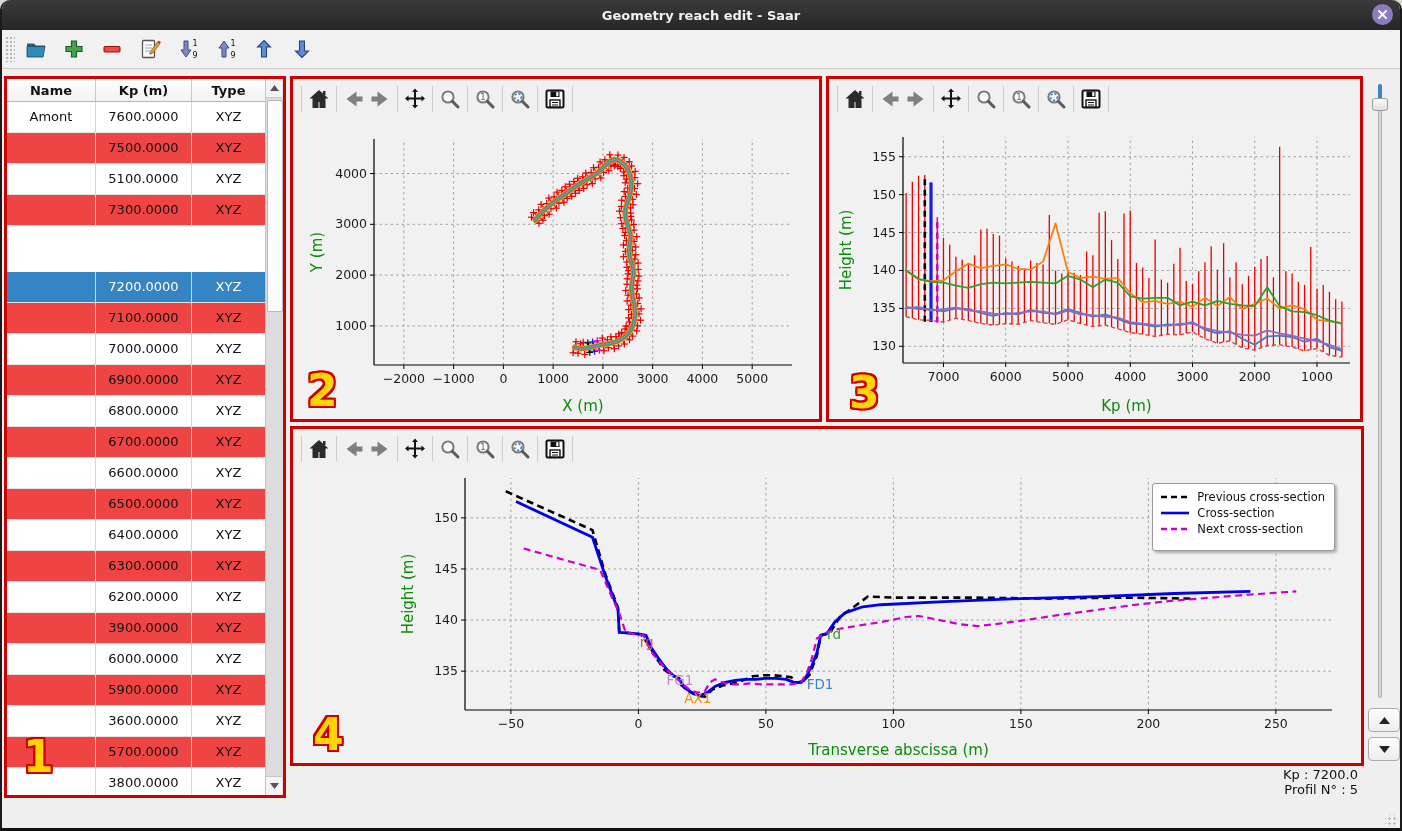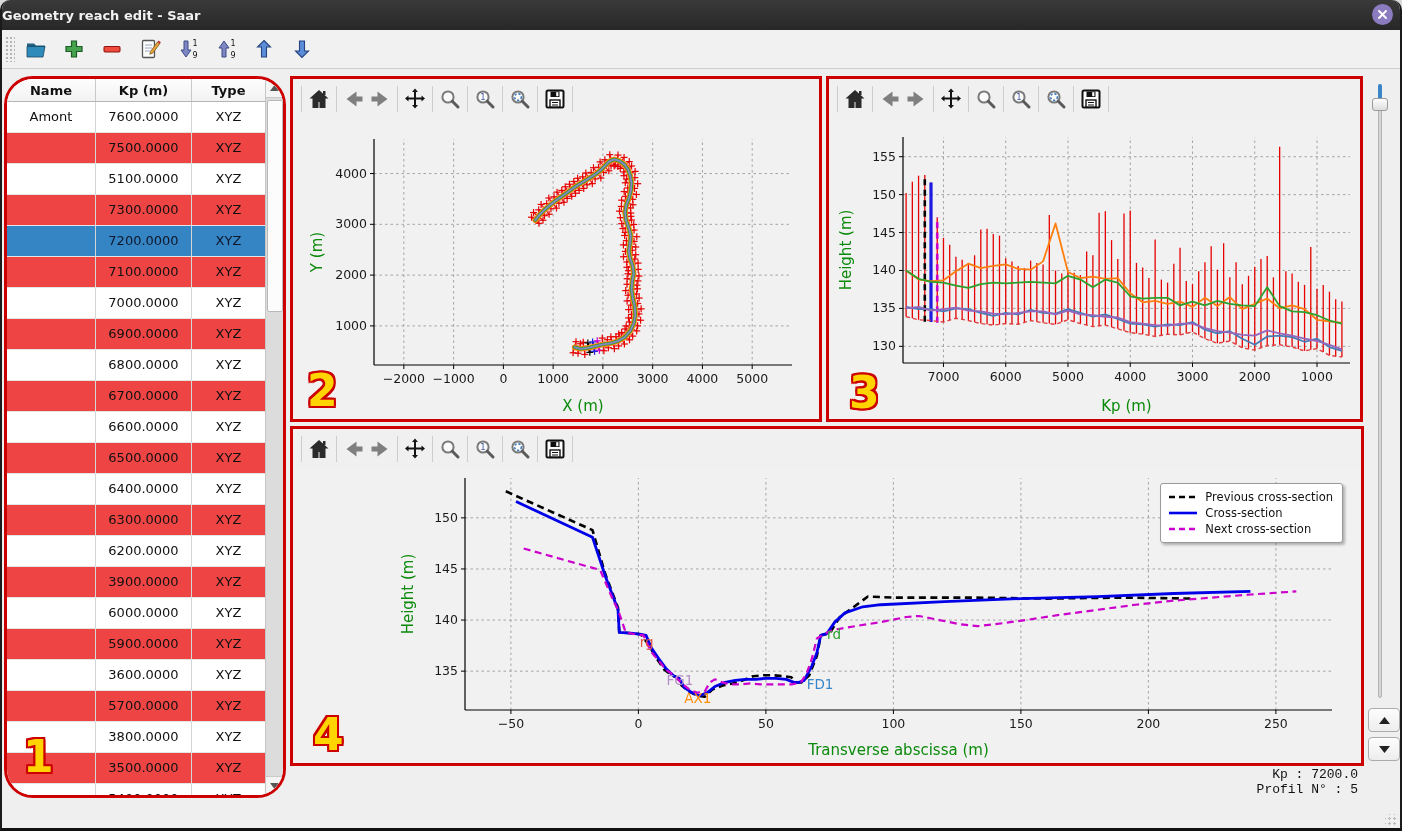--- a/index.html
+++ b/index.html
@@ -1,80 +1,80 @@
 <!DOCTYPE html>
 <html><head>
 <meta charset="utf-8">
 <style>
   html,body{margin:0;padding:0;background:#d9d9d9;font-family:"DejaVu Sans","Liberation Sans",sans-serif;}
   .window{position:relative;width:1402px;height:831px;background:#efefef;overflow:hidden;
           border-left:2px solid #1b1b1b;border-right:2px solid #1b1b1b;border-bottom:3px solid #111;
           box-sizing:border-box;border-radius:10px 10px 0 0;}
   
   .titlebar{position:absolute;left:0;top:0;width:100%;height:30px;
-            background:linear-gradient(#3a3a3a,#272727);display:flex;align-items:center;}
+            background:linear-gradient(#3a3a3a,#272727);display:flex;align-items:center;justify-content:center;}
   .titlebar .title{color:#f2f2f2;font-size:13px;font-weight:bold;}
   .closebtn{position:absolute;right:7px;top:4px;width:21px;height:21px;border-radius:50%;
             background:#8b7cc0;display:flex;align-items:center;justify-content:center;cursor:pointer;}
   
   .maintoolbar{position:absolute;left:0;top:30px;width:100%;height:38px;background:#f1f1f1;
                border-bottom:1px solid #cfcfcf;display:flex;align-items:center;}
   .grip{width:10px;height:26px;margin-left:3px;margin-right:8px;
         background-image:radial-gradient(#b5b5b5 1px,transparent 1.1px);background-size:4px 4px;}
   .tb-icons{display:flex;align-items:center;gap:12px;}
   .icon{width:26px;height:26px;display:inline-flex;align-items:center;justify-content:center;}
   .icon svg{display:block;}
   
   .panel{position:absolute;border:3px solid #cc0000;background:#f1f1f1;box-sizing:border-box;overflow:hidden;}
-  #panel1{left:2px;top:76px;width:282px;height:722px;background:#fff;border-radius:29px;}
+  #panel1{left:2px;top:76px;width:282px;height:722px;background:#fff;}
   #panel2{left:288px;top:76px;width:532px;height:346px;}
   #panel3{left:824px;top:76px;width:537px;height:346px;}
   #panel4{left:288px;top:426px;width:1074px;height:340px;}
   .panel-num{position:absolute;font-size:44px;font-weight:bold;color:#ffd400;line-height:1;
              text-shadow:-2px 0 #cc0000,2px 0 #cc0000,0 -2px #cc0000,0 2px #cc0000,
                          -2px -2px #cc0000,2px 2px #cc0000,-2px 2px #cc0000,2px -2px #cc0000;
              pointer-events:none;z-index:5;}
   
   .tbl{position:absolute;left:0;top:0;right:17px;bottom:0;font-size:13px;color:#111;}
   .tbl .hrow{display:flex;height:22px;background:linear-gradient(#fdfdfd,#f2f2f2);
              border-bottom:1px solid #b5b5b5;font-weight:bold;align-items:center;}
   .tbl .hcell{text-align:center;border-right:1px solid #c9c9c9;box-sizing:border-box;height:100%;
               display:flex;align-items:center;justify-content:center;}
   .tbl .row{display:flex;height:30px;background:#fff;border-bottom:1px solid #e3e3e3;}
   .tbl .row.alt{background:#ef4444;}
-  .tbl .row.selected{background:#3584c4;color:#0f172a;}
+  .tbl .row.selected{background:#3584c4;color:#ffffff;margin-top:46px;}
   .tbl .cell{text-align:center;line-height:29px;border-right:1px solid #d5d5d5;box-sizing:border-box;
              overflow:hidden;white-space:nowrap;}
   .c-name{width:89px;}.c-kp{width:96px;}.c-type{flex:1;}
   
   .vscroll{position:absolute;right:0;top:0;width:17px;bottom:0;background:#dcdcdc;border-left:1px solid #c5c5c5;}
   .sbtn{position:absolute;left:0;width:16px;height:18px;background:#f4f4f4;display:flex;align-items:center;justify-content:center;}
   .sbtn.up{top:0;border-bottom:1px solid #c9c9c9;}
   .sbtn.down{bottom:0;border-top:1px solid #c9c9c9;}
   .sthumb{position:absolute;left:1px;top:21px;width:14px;height:210px;background:#fcfcfc;
           border:1px solid #b9b9b9;border-radius:2px;}
   
   .plot-toolbar{height:40px;background:#f0f0f0;display:flex;align-items:center;padding-left:4px;}
   .ptb-div{width:1px;height:26px;background:#cdcdcd;margin:0 4px;}
   .fig{display:block;background:#f1f1f1;}
   svg text{font-family:"DejaVu Sans","Liberation Sans",sans-serif;}
-  .legend{position:absolute;right:18px;top:54px;background:#fff;border:1px solid #9a9a9a;border-radius:3px;
-          padding:5px 9px 5px 7px;box-shadow:2px 2px 3px rgba(0,0,0,0.28);z-index:4;}
+  .legend{position:absolute;right:26px;top:54px;background:#fff;border:1px solid #9a9a9a;border-radius:3px;
+          padding:5px 9px 13px 7px;box-shadow:2px 2px 3px rgba(0,0,0,0.28);z-index:4;}
   .legend .lrow{display:flex;align-items:center;gap:7px;height:16px;}
   .legend .ltxt{font-size:11.5px;color:#111;}
   
   .vslider{position:absolute;left:1369px;top:84px;width:18px;height:614px;}
   .vslider-track{position:absolute;left:7px;top:0;width:4px;height:100%;background:#d6d6d6;
                  border:1px solid #b3b3b3;border-radius:2px;box-sizing:border-box;}
   .vslider-fill{position:absolute;left:7px;top:0;width:4px;height:16px;background:#3a86c8;border-radius:2px;}
   .vslider-handle{position:absolute;left:1px;top:14px;width:16px;height:13px;background:linear-gradient(#fdfdfd,#dedede);
                   border:1px solid #9a9a9a;border-radius:3px;box-sizing:border-box;}
   .spin{position:absolute;left:1366px;width:32px;height:24px;background:linear-gradient(#fdfdfd,#ededed);
         border:1px solid #ababab;border-radius:4px;display:flex;align-items:center;justify-content:center;padding:0;}
-  .status{position:absolute;left:1150px;top:767px;width:206px;text-align:right;font-size:13px;color:#111;line-height:15px;font-family:Liberation Mono, monospace;}
+  .status{position:absolute;left:1150px;top:767px;width:206px;text-align:right;font-size:13px;color:#111;line-height:15px;}
   .resize-grip{position:absolute;right:3px;bottom:2px;width:12px;height:12px;
                background-image:radial-gradient(#b9b9b9 1.2px,transparent 1.3px);background-size:5px 5px;background-position:bottom right;}
 </style>
 </head>
 <body>
 
 <div class="window">
 
   <div class="titlebar">
     <span class="title">Geometry reach edit - Saar</span>

